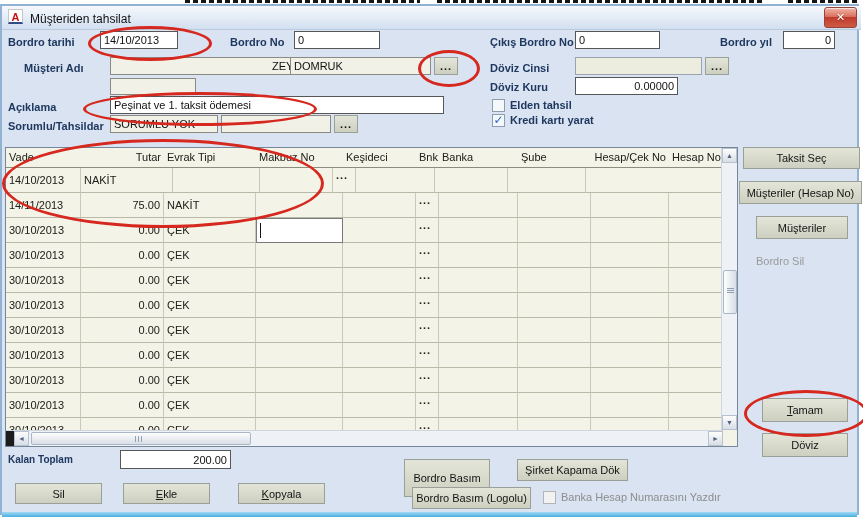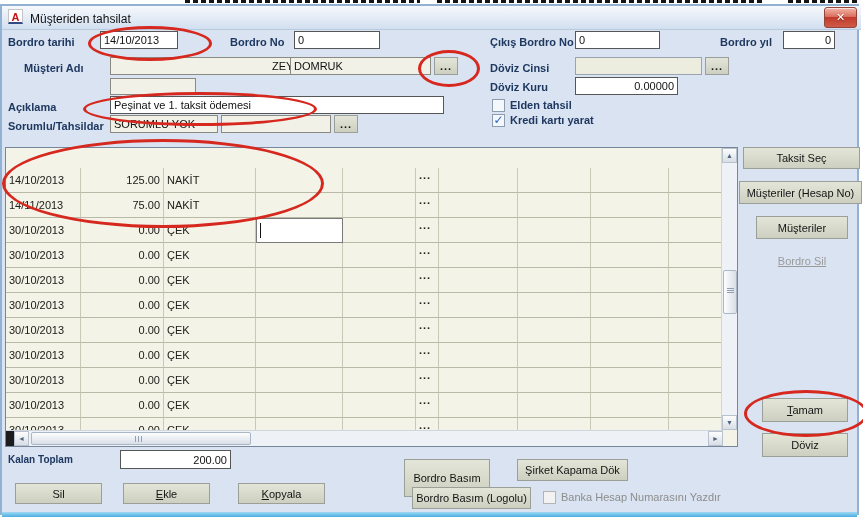--- a/index.html
+++ b/index.html
@@ -29,21 +29,21 @@
   .in.cream{background:#f1f1e7;border-color:#8a8a82;}
   .in.dis{background:#ededdf;border-color:#9aa4ae;}
   .in.right{text-align:right;}
   
   .btn{box-sizing:border-box;border:1px solid #9aa098;background:linear-gradient(#e3e5d8,#cdd0c0);
        color:#141414;font-size:11px;text-align:center;cursor:default;
        display:flex;align-items:center;justify-content:center;}
   .btn.dots{font-weight:bold;letter-spacing:1px;}
   .btn .u1{display:block;}
   .btn .u1::first-letter{text-decoration:underline;}
-  .disabledtext{color:#9b9b9b;text-align:center;text-decoration:underline;}
+  .disabledtext{color:#9b9b9b;}
   
   .chk{width:13px;height:13px;box-sizing:border-box;border:1px solid #8e9cb2;background:#f4f8fb;}
   .chk.checked{color:#2b62c4;font-weight:bold;font-size:12px;line-height:11px;text-align:center;}
   .chk.dis{border-color:#b4b4b4;background:#f2f2f2;}
   .chklbl{color:#1f3860;font-weight:bold;}
   .chklbl.gray{color:#8d8d8d;font-weight:normal;}
   
   .tablewrap{left:5px;top:147px;width:733px;height:300px;border:1px solid #77879b;background:#f3f3e7;box-sizing:border-box;overflow:hidden;}
   .thead{position:absolute;left:0;top:0;width:716px;height:20px;display:flex;border-bottom:1px solid #8d8d7f;box-sizing:border-box;background:#f3f3e7;}
   .th{box-sizing:border-box;padding:3px 3px 0 3px;color:#20201c;white-space:nowrap;overflow:hidden;}
@@ -121,24 +121,35 @@
 <div class="abs chk" style="left:492px;top:99px;"></div>
 <div class="abs chklbl" style="left:510px;top:99px;">Elden tahsil</div>
 <div class="abs chk checked" style="left:492px;top:114px;">✓</div>
 <div class="abs chklbl" style="left:510px;top:114px;">Kredi kartı yarat</div>
 <div class="abs lbl" style="left:8px;top:120px;">Sorumlu/Tahsildar</div>
 <input class="abs in cream" style="left: 110px; top: 115px; width: 108px; height: 18px;" value="SORUMLU YOK">
 <input class="abs in cream" style="left: 221px; top: 115px; width: 110px; height: 18px;" value="">
 <div class="abs btn dots" style="left:334px;top:115px;width:24px;height:18px;">...</div>
 
 <div class="abs tablewrap">
+  <div class="thead">
+      <div class="th c0">Vade</div>
+      <div class="th c1">Tutar</div>
+      <div class="th c2">Evrak Tipi</div>
+      <div class="th c3">Makbuz No</div>
+      <div class="th c4">Keşideci</div>
+      <div class="th c5">Bnk</div>
+      <div class="th c6">Banka</div>
+      <div class="th c7">Şube</div>
+      <div class="th c8">Hesap/Çek No</div>
+      <div class="th c9">Hesap No</div>
+    </div>
   <div class="tbody">
       <div class="tr">
         <div class="td c0">14/10/2013</div>
-        <div class="td c1">125.00</div>
         <div class="td c2">NAKİT</div>
         <div class="td c3"></div>
         <div class="td c4"></div>
         <div class="td c5">...</div>
         <div class="td c6"></div>
         <div class="td c7"></div>
         <div class="td c8"></div>
         <div class="td c9"></div>
       </div>
       <div class="tr">

